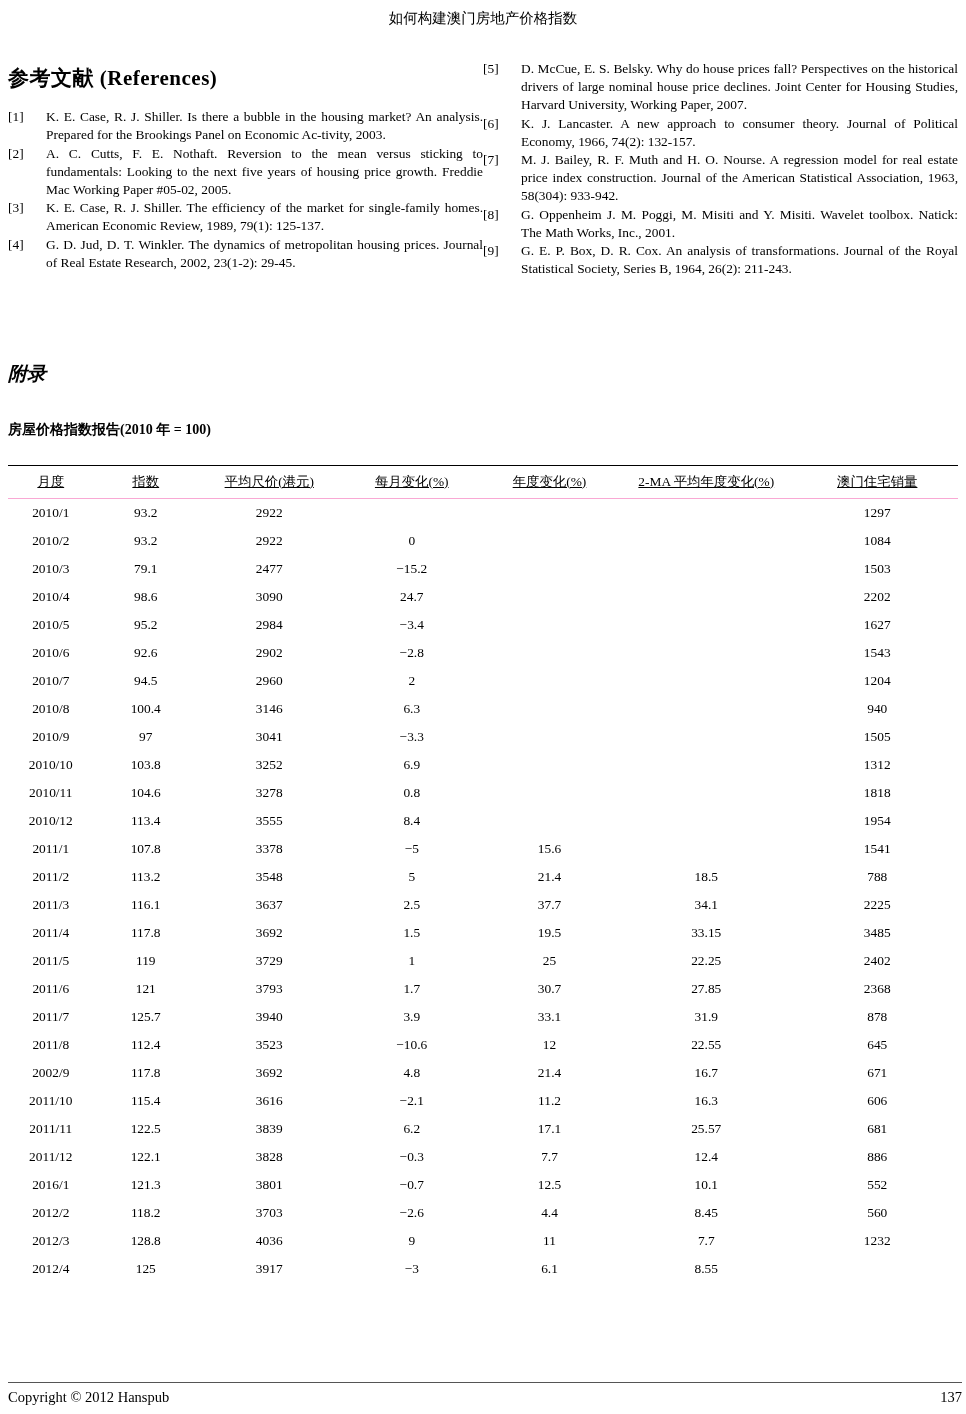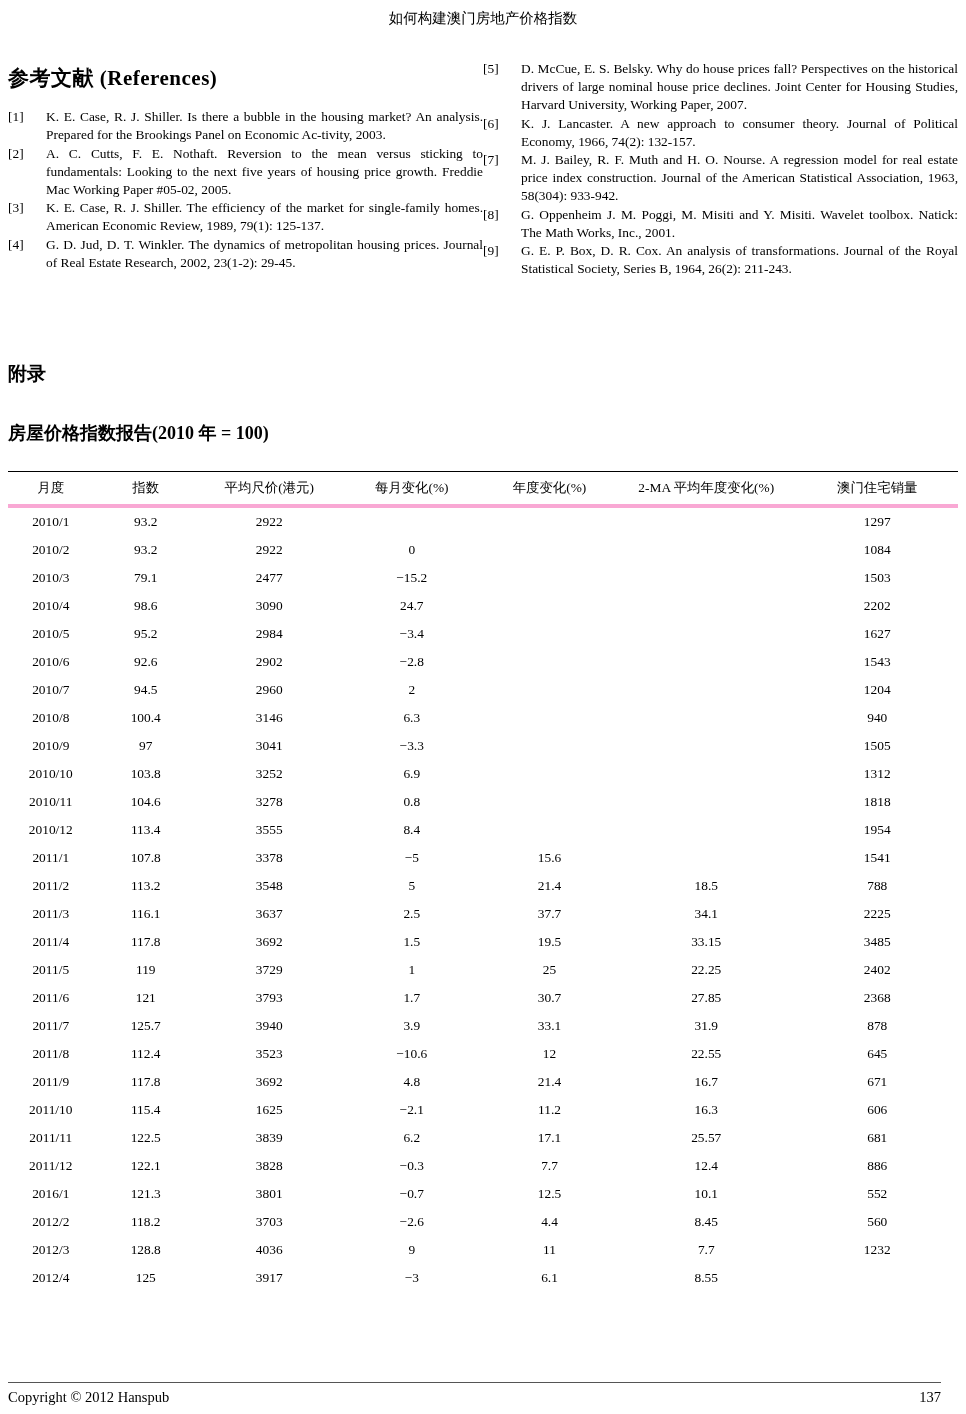--- a/index.html
+++ b/index.html
@@ -37,35 +37,37 @@
     line-height: 18px;
     text-align: justify;
     margin-bottom: 0.5px;
   }
   .ref-num { flex: 0 0 38px; }
   .ref-text { flex: 1 1 auto; }
   .appendix-heading {
     font-size: 19px;
     font-weight: bold;
     margin-top: 82px;
+    font-style: italic;
   }
   .table-title {
-    font-size: 18px;
+    font-size: 14px;
     font-weight: bold;
     margin-top: 34px;
   }
   table.price-index {
     width: 100%;
     border-collapse: collapse;
     margin-top: 26px;
     font-size: 13.4px;
   }
   table.price-index thead tr {
     border-top: 1.5px solid #000;
-    border-bottom: 4px solid #f9a8d4;
+    border-bottom: 1px solid #f9a8d4;
+    text-decoration: underline;
   }
   table.price-index th {
     font-weight: normal;
     text-align: center;
     padding: 7px 2px;
     white-space: nowrap;
   }
   table.price-index td {
     text-align: center;
     padding: 5px 2px;
@@ -74,21 +76,21 @@
   table.price-index th:nth-child(1), table.price-index td:nth-child(1) { width: 9%; }
   table.price-index th:nth-child(2), table.price-index td:nth-child(2) { width: 11%; }
   table.price-index th:nth-child(3), table.price-index td:nth-child(3) { width: 15%; }
   table.price-index th:nth-child(4), table.price-index td:nth-child(4) { width: 15%; }
   table.price-index th:nth-child(5), table.price-index td:nth-child(5) { width: 14%; }
   table.price-index th:nth-child(6), table.price-index td:nth-child(6) { width: 19%; }
   table.price-index th:nth-child(7), table.price-index td:nth-child(7) { width: 17%; }
   .page-footer {
     position: absolute;
     left: 8px;
-    right: 25px;
+    right: 4px;
     bottom: 8px;
     display: flex;
     justify-content: space-between;
     align-items: baseline;
     font-size: 14.5px;
     border-top: 1px solid #555;
     padding-top: 6px;
   }
 </style>
 </head>
@@ -337,32 +339,32 @@
         <tr>
           <td>2011/8</td>
           <td>112.4</td>
           <td>3523</td>
           <td>−10.6</td>
           <td>12</td>
           <td>22.55</td>
           <td>645</td>
         </tr>
         <tr>
-          <td>2011/9</td>
+          <td>2002/9</td>
           <td>117.8</td>
           <td>3692</td>
           <td>4.8</td>
           <td>21.4</td>
           <td>16.7</td>
           <td>671</td>
         </tr>
         <tr>
           <td>2011/10</td>
           <td>115.4</td>
-          <td>1625</td>
+          <td>3616</td>
           <td>−2.1</td>
           <td>11.2</td>
           <td>16.3</td>
           <td>606</td>
         </tr>
         <tr>
           <td>2011/11</td>
           <td>122.5</td>
           <td>3839</td>
           <td>6.2</td>

